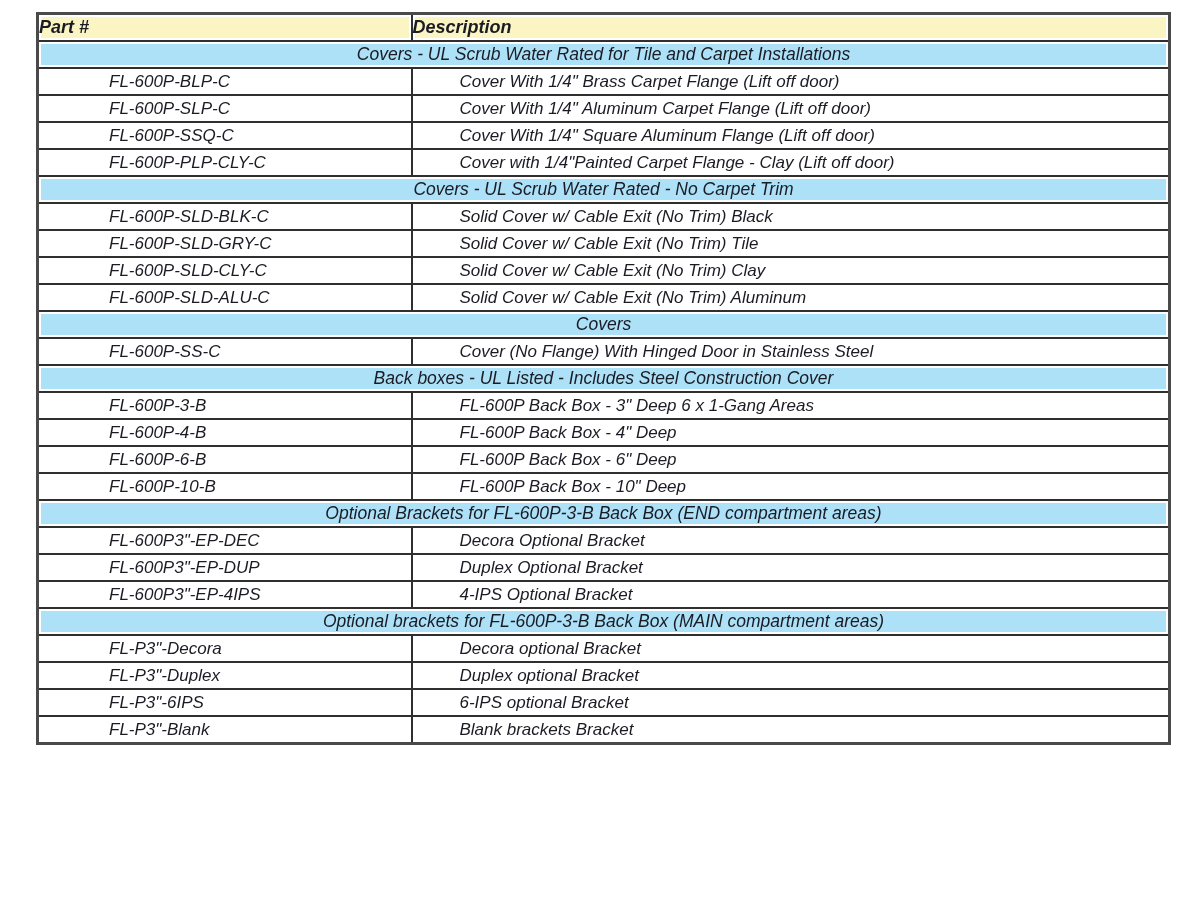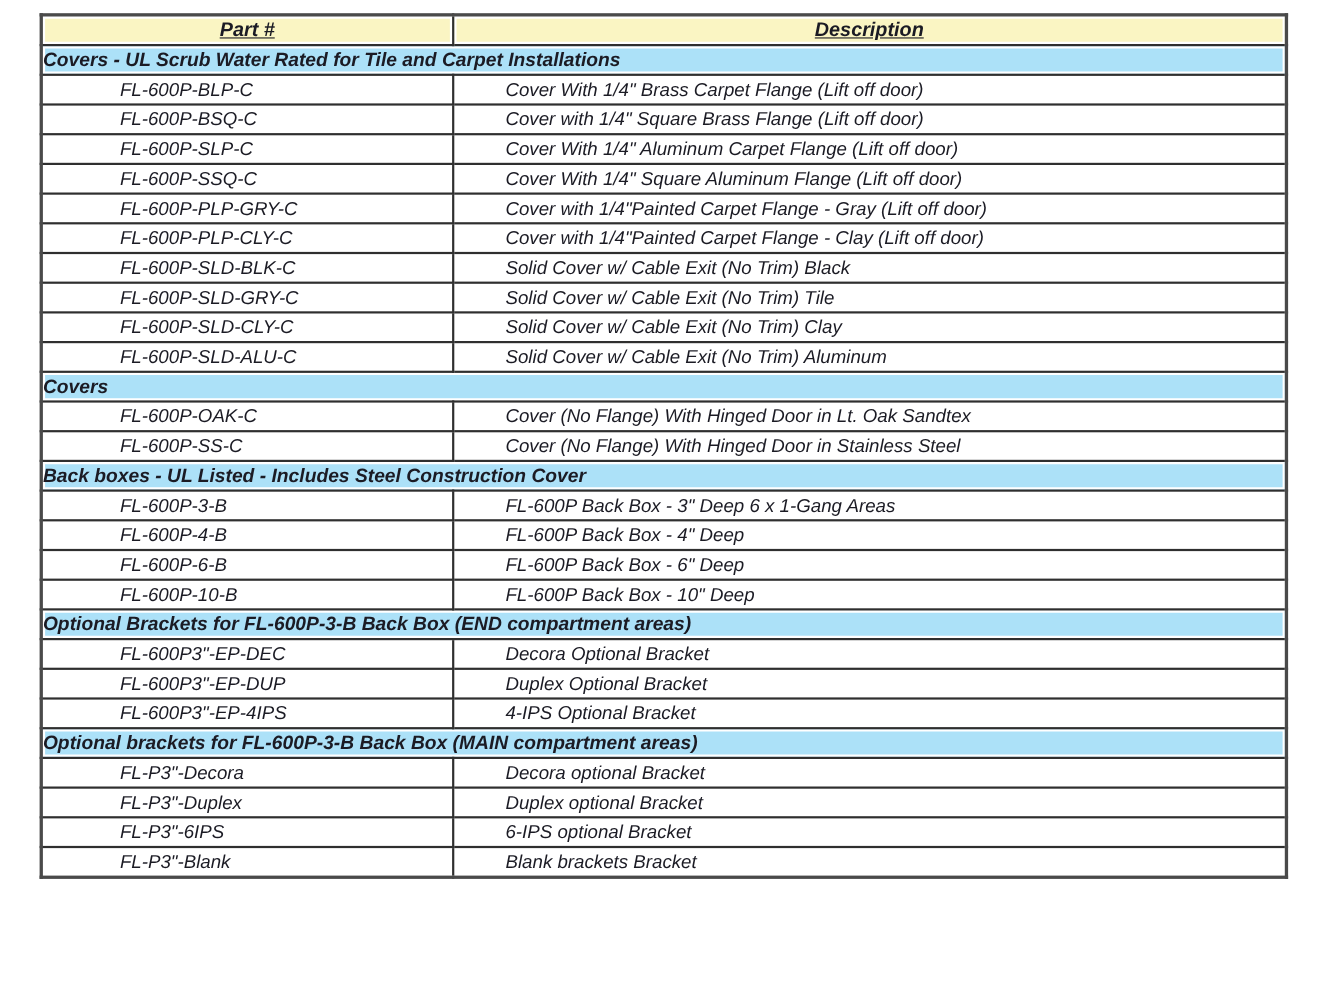--- a/index.html
+++ b/index.html
@@ -32,28 +32,28 @@
     color: var(--text, #1b1b24);
     font-style: italic;
     white-space: nowrap;
     overflow: hidden;
   }
   .parts-table th {
     background: var(--header-bg, #faf5c3);
     box-shadow: inset 0 0 0 2px #ffffff;
     font-weight: bold;
     font-size: 18px;
-    text-align: center;
-    text-decoration: underline;
+    text-align: left;
   }
   .parts-table td.section-cell {
     background: var(--section-bg, #ace1f8);
     box-shadow: inset 0 0 0 2px #ffffff;
-    font-weight: bold;
+    font-weight: normal;
     font-size: 17.5px;
+    text-align: center;
   }
   .parts-table td.part-cell {
     font-size: 17px;
     text-align: left;
     padding-left: 70px;
     background: #ffffff;
     font-style: italic;
   }
   .parts-table td.desc-cell {
     font-size: 17px;
@@ -80,61 +80,52 @@
   </thead>
   <tbody>
       <tr>
         <td colspan="2" class="section-cell">Covers - UL Scrub Water Rated for Tile and Carpet Installations</td>
       </tr>
       <tr>
         <td class="part-cell">FL-600P-BLP-C</td>
         <td class="desc-cell">Cover With 1/4" Brass Carpet Flange (Lift off door)</td>
       </tr>
       <tr>
-        <td class="part-cell">FL-600P-BSQ-C</td>
-        <td class="desc-cell">Cover with 1/4" Square Brass Flange (Lift off door)</td>
-      </tr>
-      <tr>
         <td class="part-cell">FL-600P-SLP-C</td>
         <td class="desc-cell">Cover With 1/4" Aluminum Carpet Flange (Lift off door)</td>
       </tr>
       <tr>
         <td class="part-cell">FL-600P-SSQ-C</td>
         <td class="desc-cell">Cover With 1/4" Square Aluminum Flange (Lift off door)</td>
       </tr>
       <tr>
-        <td class="part-cell">FL-600P-PLP-GRY-C</td>
-        <td class="desc-cell">Cover with 1/4"Painted Carpet Flange - Gray (Lift off door)</td>
+        <td class="part-cell">FL-600P-PLP-CLY-C</td>
+        <td class="desc-cell">Cover with 1/4"Painted Carpet Flange - Clay (Lift off door)</td>
       </tr>
       <tr>
-        <td class="part-cell">FL-600P-PLP-CLY-C</td>
-        <td class="desc-cell">Cover with 1/4"Painted Carpet Flange - Clay (Lift off door)</td>
+        <td colspan="2" class="section-cell">Covers - UL Scrub Water Rated - No Carpet Trim</td>
       </tr>
       <tr>
         <td class="part-cell">FL-600P-SLD-BLK-C</td>
         <td class="desc-cell">Solid Cover w/ Cable Exit (No Trim) Black</td>
       </tr>
       <tr>
         <td class="part-cell">FL-600P-SLD-GRY-C</td>
         <td class="desc-cell">Solid Cover w/ Cable Exit (No Trim) Tile</td>
       </tr>
       <tr>
         <td class="part-cell">FL-600P-SLD-CLY-C</td>
         <td class="desc-cell">Solid Cover w/ Cable Exit (No Trim) Clay</td>
       </tr>
       <tr>
         <td class="part-cell">FL-600P-SLD-ALU-C</td>
         <td class="desc-cell">Solid Cover w/ Cable Exit (No Trim) Aluminum</td>
       </tr>
       <tr>
         <td colspan="2" class="section-cell">Covers</td>
-      </tr>
-      <tr>
-        <td class="part-cell">FL-600P-OAK-C</td>
-        <td class="desc-cell">Cover (No Flange) With Hinged Door in Lt. Oak Sandtex</td>
       </tr>
       <tr>
         <td class="part-cell">FL-600P-SS-C</td>
         <td class="desc-cell">Cover (No Flange) With Hinged Door in Stainless Steel</td>
       </tr>
       <tr>
         <td colspan="2" class="section-cell">Back boxes - UL Listed - Includes Steel Construction Cover</td>
       </tr>
       <tr>
         <td class="part-cell">FL-600P-3-B</td>

